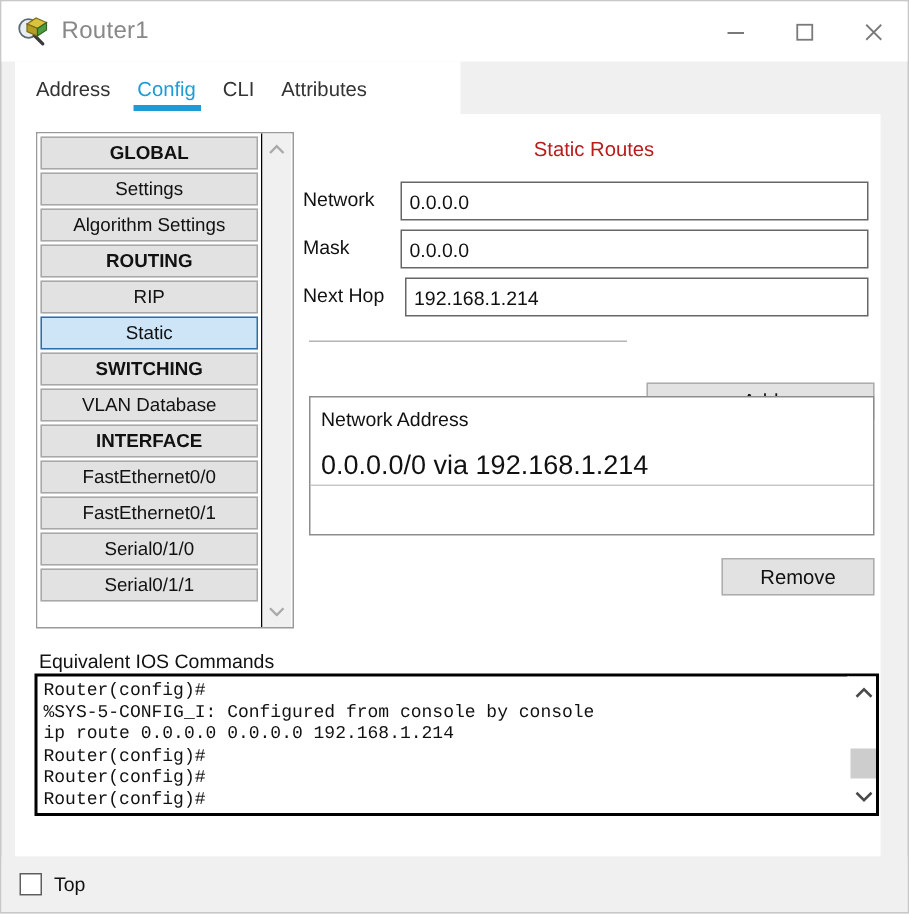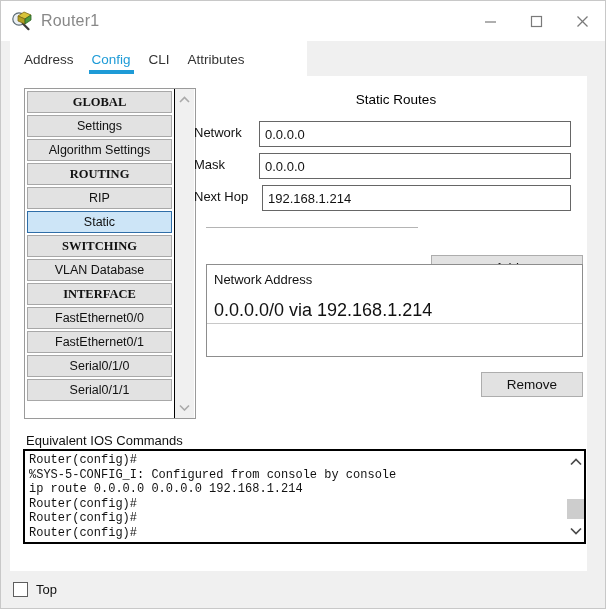--- a/index.html
+++ b/index.html
@@ -96,21 +96,21 @@
   .side-item {
     height: 22px;
     margin: 0 2px 2px 2px;
     background: #e2e2e2;
     border: 1px solid #a8a8a8;
     display: flex; align-items: center; justify-content: center;
     font-size: 12.5px;
     color: #111111;
     white-space: nowrap;
   }
-  .side-item.header { font-weight: bold; font-family: Liberation Serif, serif; }
+  .side-item.header { font-weight: bold; }
   .side-item.selected {
     background: #cde5f7;
     border: 1px solid #2f6ea8;
   }
   #sidebar-scroll {
     width: 19px; height: 100%;
     background: #f0f0f0;
     position: relative;
   }
   .sb-arrow {
@@ -121,25 +121,25 @@
   .sb-arrow.up { top: 2px; }
   .sb-arrow.down { bottom: 2px; }
 
   
   #routes-title {
     position: absolute;
     left: 196px; top: 16px;
     width: 380px;
     text-align: center;
     font-size: 13.5px;
-    color: #000000;
+    color: #b91c1c;
   }
   .field-row {
     position: absolute;
-    left: 184px;
+    left: 192px;
     width: 377px;
     height: 25px;
   }
   .field-label {
     position: absolute;
     left: 0; top: 4px;
     font-size: 13px;
     color: #111111;
   }
   .field-input {

